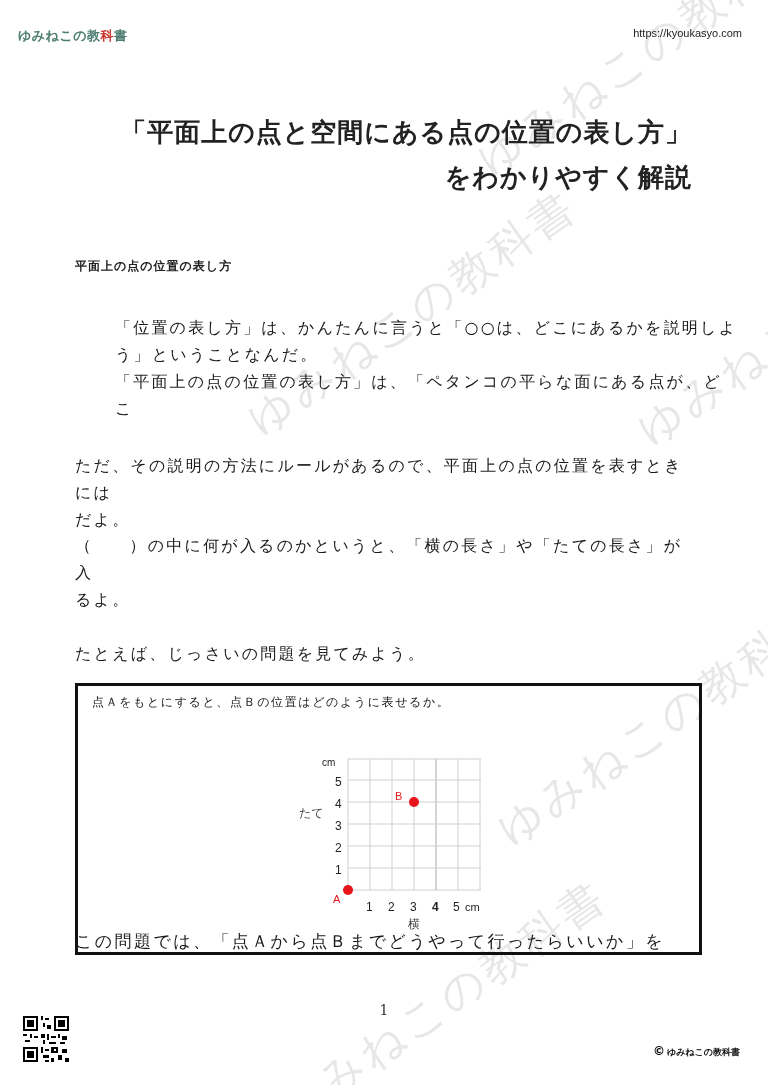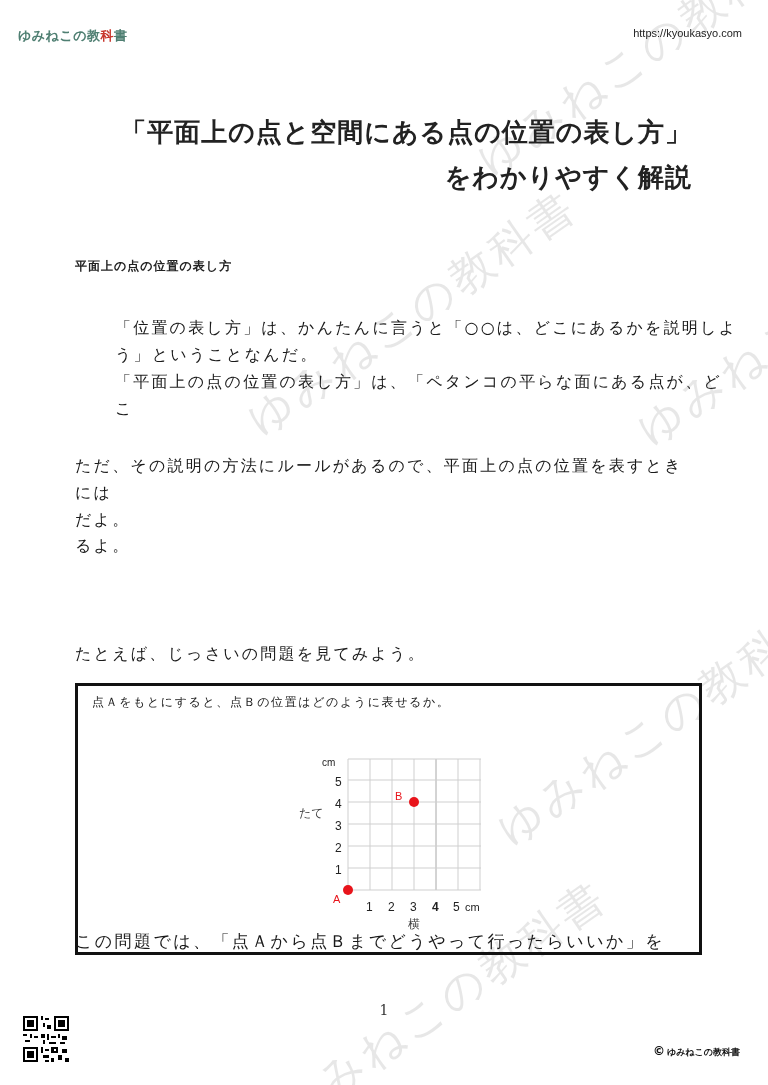--- a/index.html
+++ b/index.html
@@ -65,20 +65,21 @@
   <div>う」ということなんだ。</div>
   <div>「平面上の点の位置の表し方」は、「ペタンコの平らな面にある点が、どこ</div>
 </div>
 
 <div class="abs p" style="top:452px;">
   <div>ただ、その説明の方法にルールがあるので、平面上の点の位置を表すときには</div>
   <div>だよ。</div>
 </div>
 
 <div class="abs p" style="top:532px;">
+  <div>（　　）の中に何が入るのかというと、「横の長さ」や「たての長さ」が入</div>
   <div>るよ。</div>
 </div>
 
 <div class="abs p" style="top:640px;">
   <div>たとえば、じっさいの問題を見てみよう。</div>
 </div>
 
 <div class="abs box"></div>
 <div class="abs box-q">点Ａをもとにすると、点Ｂの位置はどのように表せるか。</div>
 

